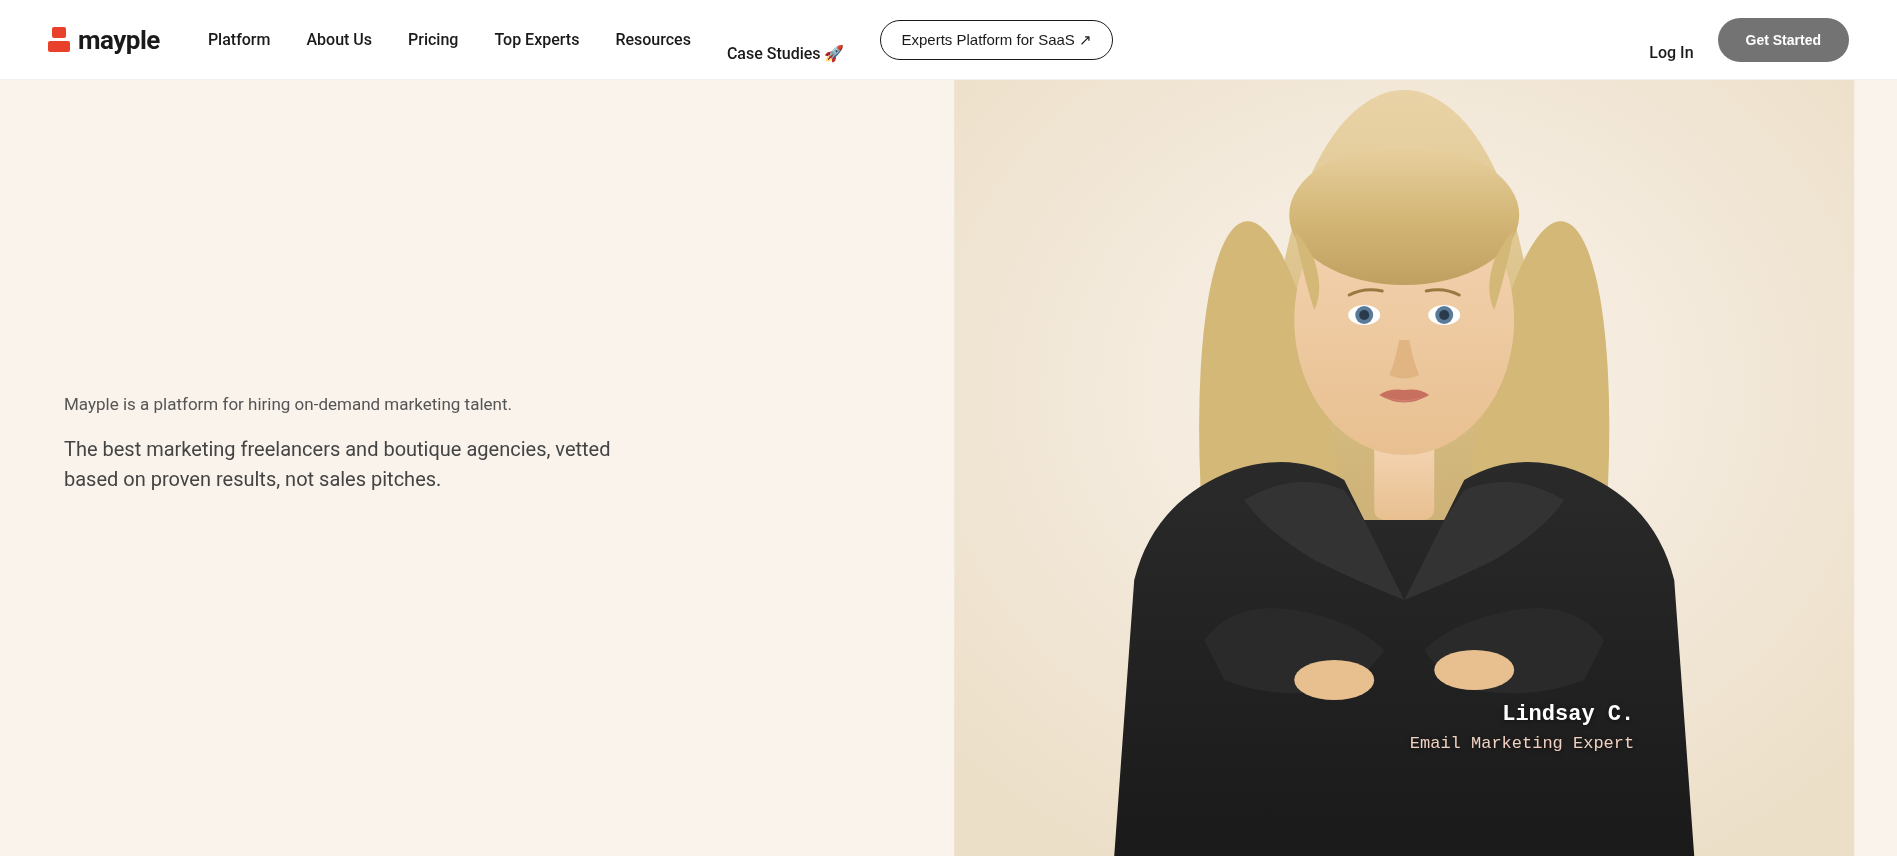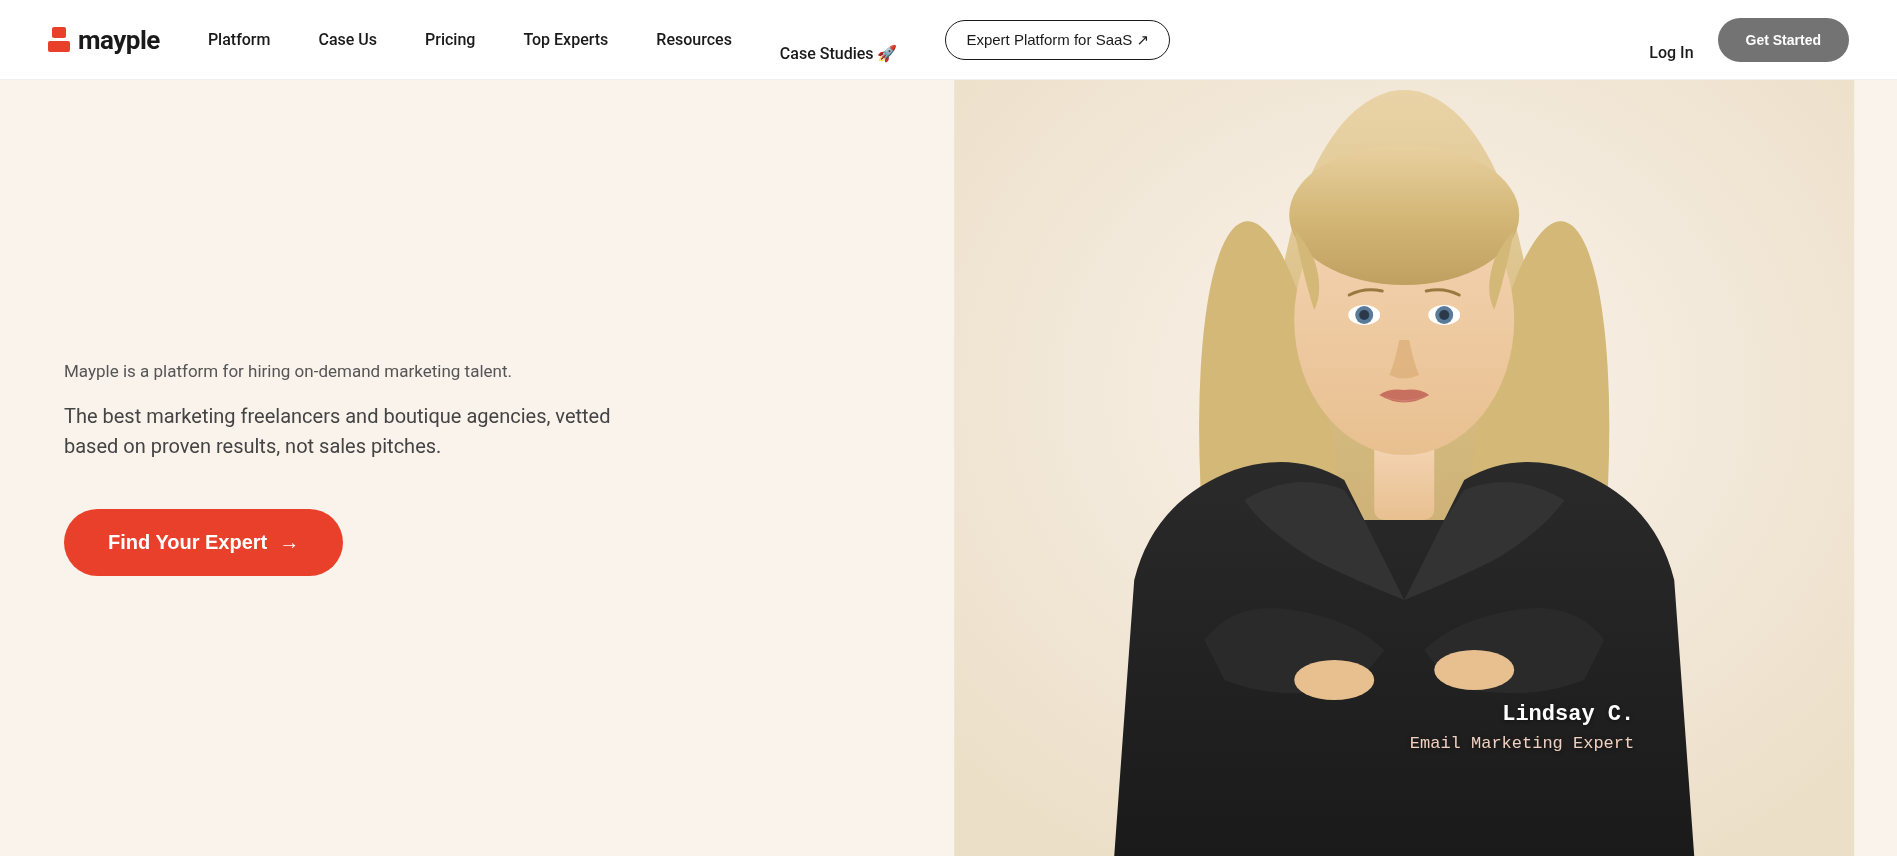--- a/index.html
+++ b/index.html
@@ -51,21 +51,21 @@
     .logo-text {
       font-size: 26px;
       font-weight: 700;
       color: #1a1a1a;
       letter-spacing: -0.5px;
     }
 
     .nav-links {
       display: flex;
       align-items: center;
-      gap: 48px;
+      gap: 36px;
       flex: 1;
     }
 
     .nav-link {
       font-size: 16px;
       color: #1a1a1a;
       text-decoration: none;
       font-weight: 500;
       cursor: pointer;
       white-space: nowrap;
@@ -211,42 +211,38 @@
       <div style="display:flex; flex-direction:column; gap:3px; align-items:center;">
         <div class="logo-bar" style="background:#e8402a; width:14px; height:11px; border-radius:2px;"></div>
         <div class="logo-bar" style="background:#e8402a; width:22px; height:11px; border-radius:2px;"></div>
       </div>
     </div>
     <span class="logo-text">mayple</span>
   </a>
 
   <div class="nav-links">
     <a class="nav-link" href="#">Platform</a>
-    <a class="nav-link" href="#">Case Us</a>
+    <a class="nav-link" href="#">About Us</a>
     <a class="nav-link" href="#">Pricing</a>
     <a class="nav-link" href="#">Top Experts</a>
     <a class="nav-link" href="#">Resources</a>
     <a class="nav-link with-emoji" href="#">Case Studies 🚀</a>
-    <button class="saas-button">Expert Platform for SaaS ↗</button>
+    <button class="saas-button">Experts Platform for SaaS ↗</button>
   </div>
 
   <div class="nav-actions">
     <a class="login-link" href="#">Log In</a>
     <button class="get-started-btn">Get Started</button>
   </div>
 </nav>
 
 <section class="hero">
   <div class="hero-content">
     <p class="hero-tagline">Mayple is a platform for hiring on-demand marketing talent.</p>
     <p class="hero-subtitle">The best marketing freelancers and boutique agencies, vetted based on proven results, not sales pitches.</p>
-    <button class="find-expert-btn">
-      <span>Find Your Expert</span>
-      <span class="arrow">→</span>
-    </button>
   </div>
 
   <div class="hero-svg-container">
     <svg width="100%" height="100%" viewBox="0 0 900 776" xmlns="http://www.w3.org/2000/svg" preserveAspectRatio="xMidYMax meet">
 
       <defs>
         <radialGradient id="bgGrad" cx="50%" cy="40%" r="70%">
           <stop offset="0%" stop-color="#faf3ec"></stop>
           <stop offset="100%" stop-color="#ecdfc8"></stop>
         </radialGradient>

